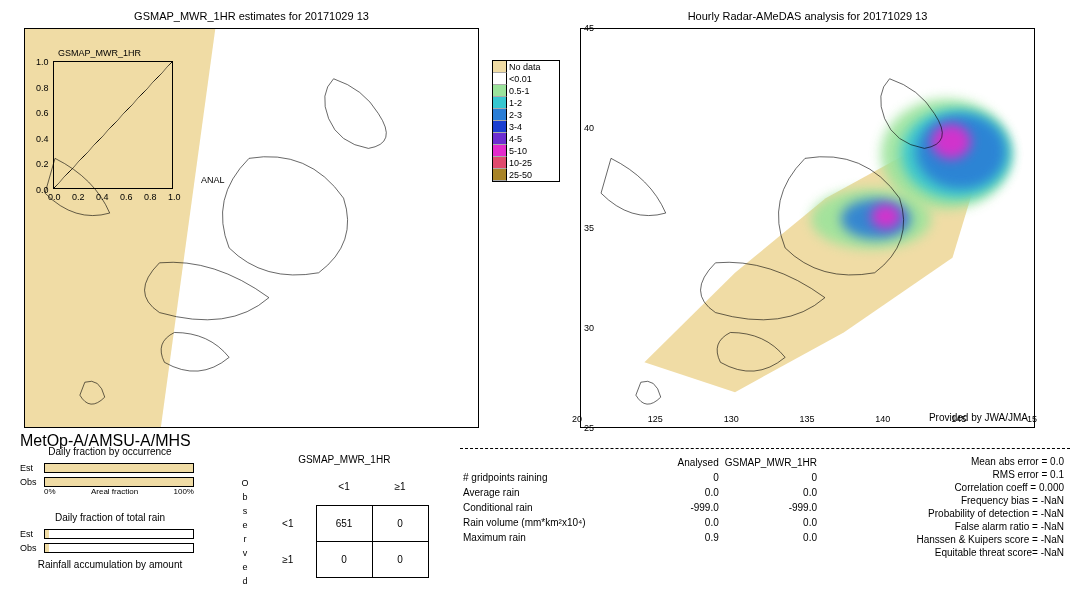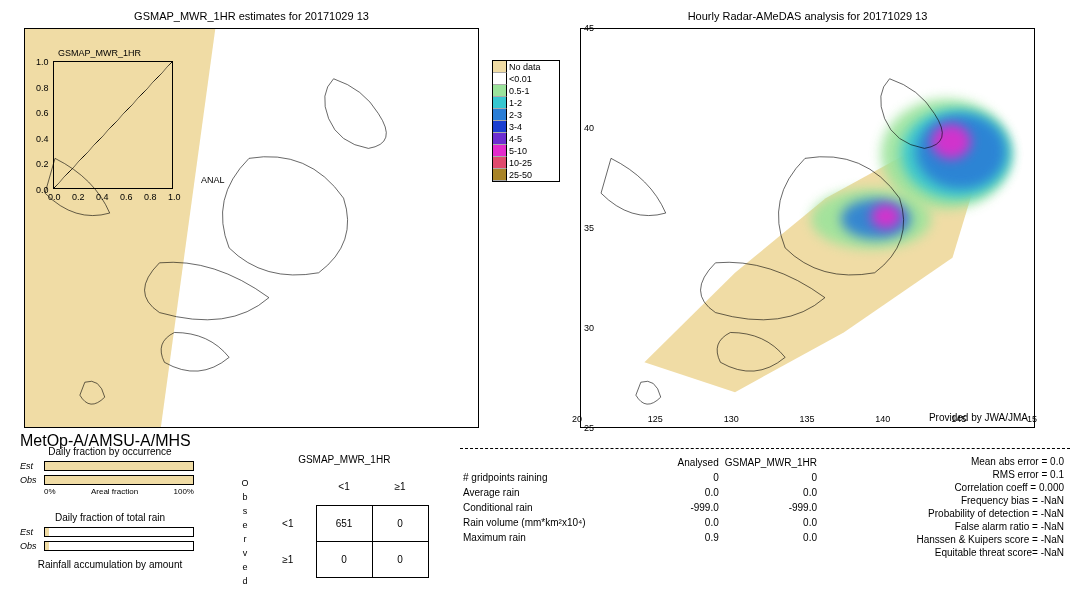--- a/index.html
+++ b/index.html
@@ -56,21 +56,21 @@
     width: 100%; height: 100%;
     background:
       linear-gradient(to top left, transparent calc(50% - 0.5px), #000, transparent calc(50% + 0.5px));
   }
   .anal-label { position: absolute; font-size: 9px; }
   
   #bottom { position: absolute; left: 20px; top: 432px; width: 1040px; height: 170px; }
   .bar-wrap { position: absolute; }
   .bar-title { font-size: 10px; text-align: center; }
   .bar-pair { margin-top: 2px; }
-  .bar-row { display: flex; align-items: center; height: 14px; font-style: italic; }
+  .bar-row { display: flex; align-items: flex-end; height: 14px; }
   .bar-lbl { width: 24px; font-size: 9px; }
   .bar-outer { width: 150px; height: 10px; border: 1px solid #000; position: relative; }
   .bar-fill { position: absolute; left: 0; top: 0; bottom: 0; background: #f0dca5; }
   .axis-row { display: flex; justify-content: space-between; width: 150px; margin-left: 24px; font-size: 8px; }
   
   .ctable {
     position: absolute;
     left: 240px; top: 22px;
     font-size: 10px;
   }

